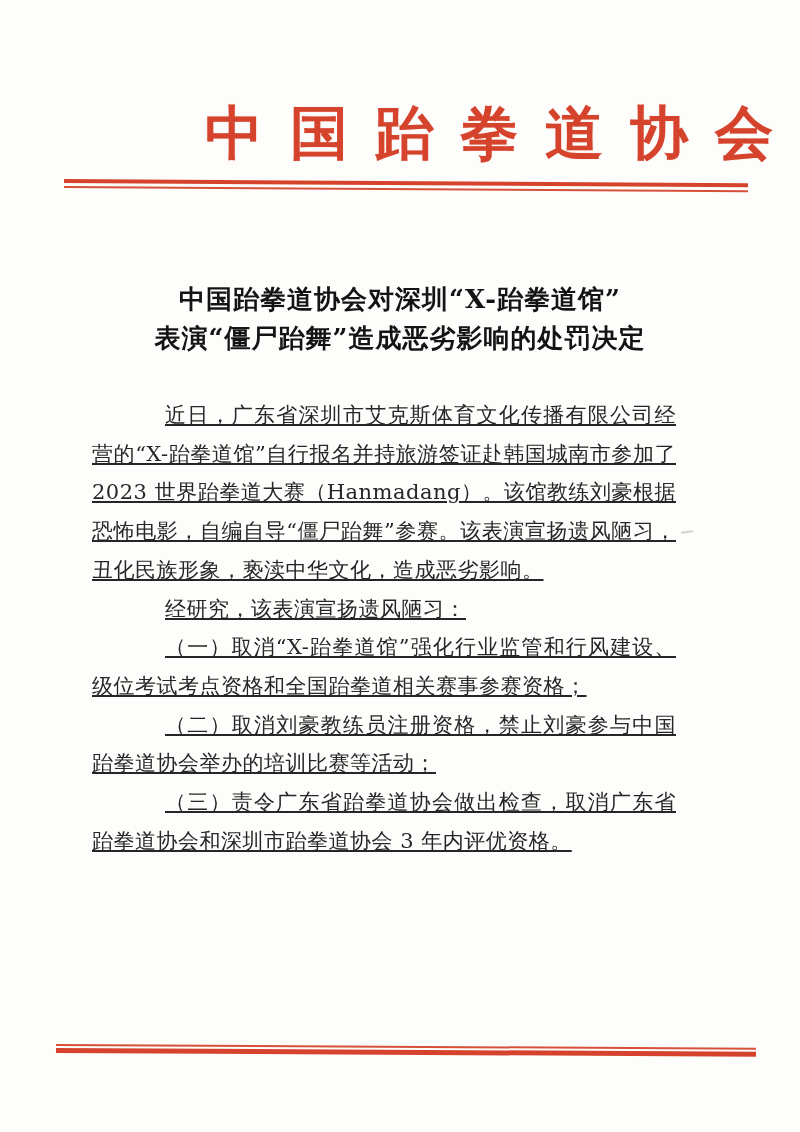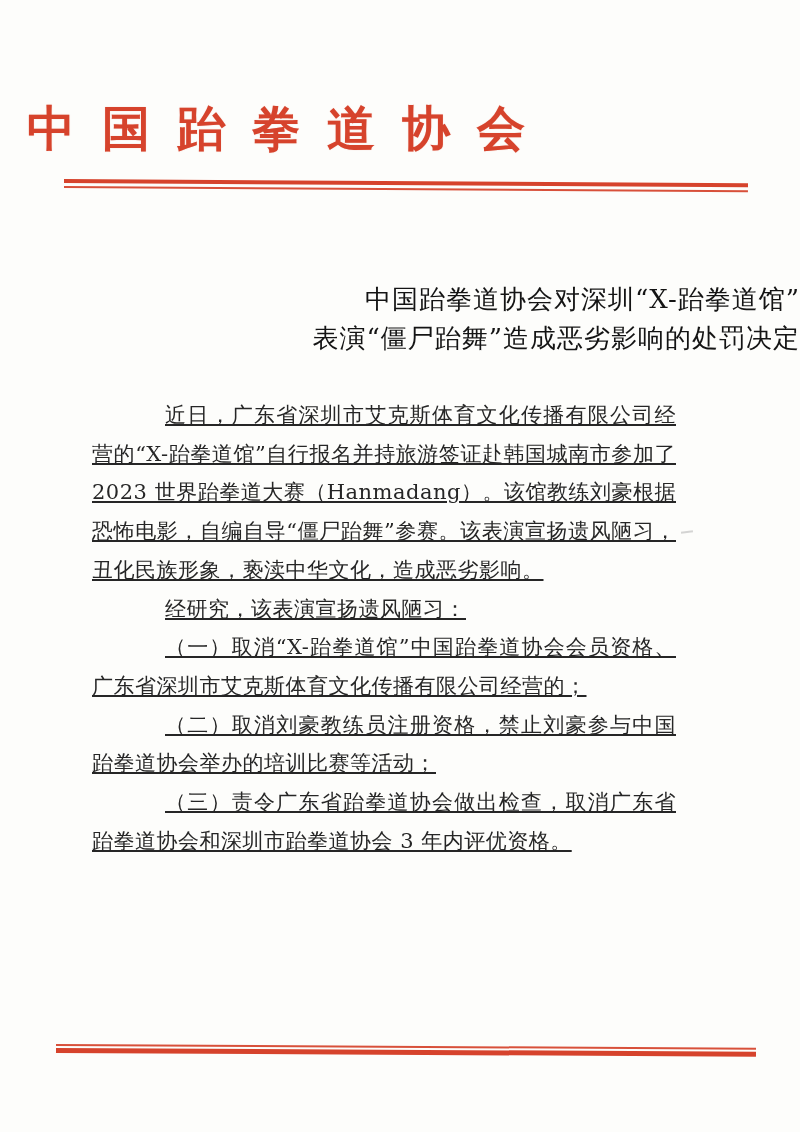--- a/index.html
+++ b/index.html
@@ -7,22 +7,22 @@
     position:relative;
     width:800px;height:1132px;
     background:#fdfdfb;
     overflow:hidden;
     font-family:"DejaVu Serif","Liberation Serif",serif;
   }
   
   .org-title{
     position:absolute;top:104px;left:0;right:0;
     margin:0;
-    text-align:left;
-    font-size:48px;line-height:1;
+    text-align:right;
+    font-size:58px;line-height:1;
     font-weight:bold;
     letter-spacing:27px;
     padding-left:27px; 
     color:#d6432c;
     text-shadow:0 0 1px rgba(214,67,44,.35);
   }
   .rule{position:absolute;left:64px;width:684px;transform:rotate(0.35deg);transform-origin:left center;}
   .rule-top{top:179px;}
   .rule-top .bar-thick{height:4px;background:#d6432c;}
   .rule-top .bar-gap{height:3px;}
@@ -34,23 +34,23 @@
   
   .doc-number{
     position:absolute;top:209px;right:110px;
     font-size:20px;letter-spacing:2px;
     color:#2b2b2b;
   }
   
   .doc-title{
     position:absolute;top:280px;left:0;right:0;
     margin:0;
-    text-align:right;
+    text-align:center;
     font-size:26px;line-height:39px;
-    font-weight:normal;
+    font-weight:bold;
     letter-spacing:1px;
     color:#141414;
   }
   
   .doc-body{
     position:absolute;top:396px;left:92px;width:584px;
     font-size:21px;line-height:38.7px;
     letter-spacing:0.5px;
     text-align:justify;
     color:#262626;
@@ -80,21 +80,21 @@
     <span>中国跆拳道协会对深圳“X-跆拳道馆”</span><br>
     <span>表演“僵尸跆舞”造成恶劣影响的处罚决定</span>
   </h2>
 
   <div class="doc-body">
 
       <p>近日，广东省深圳市艾克斯体育文化传播有限公司经营的“X-跆拳道馆”自行报名并持旅游签证赴韩国城南市参加了 2023 世界跆拳道大赛（Hanmadang）。该馆教练刘豪根据恐怖电影，自编自导“僵尸跆舞”参赛。该表演宣扬遗风陋习，丑化民族形象，亵渎中华文化，造成恶劣影响。</p>
 
       <p>经研究，该表演宣扬遗风陋习：</p>
 
-      <p>（一）取消“X-跆拳道馆”中国跆拳道协会会员资格、广东省深圳市艾克斯体育文化传播有限公司经营的；</p>
+      <p>（一）取消“X-跆拳道馆”强化行业监管和行风建设、级位考试考点资格和全国跆拳道相关赛事参赛资格；</p>
 
       <p>（二）取消刘豪教练员注册资格，禁止刘豪参与中国跆拳道协会举办的培训比赛等活动；</p>
 
       <p>（三）责令广东省跆拳道协会做出检查，取消广东省跆拳道协会和深圳市跆拳道协会 3 年内评优资格。</p>
 
     </div>
 
   <span class="scan-dash"></span>
 
   <div class="rule rule-bottom">

